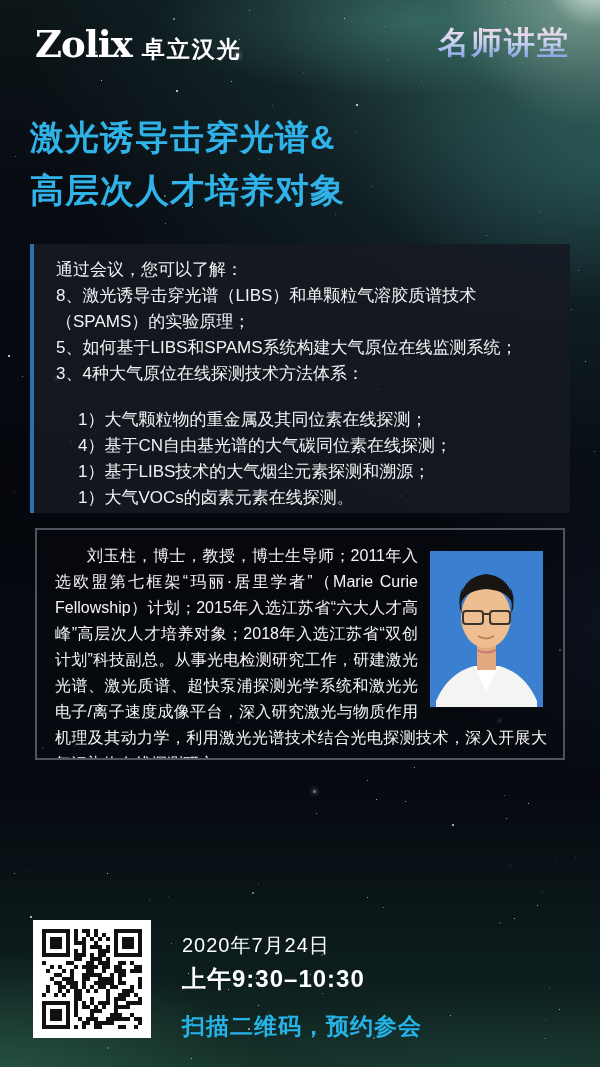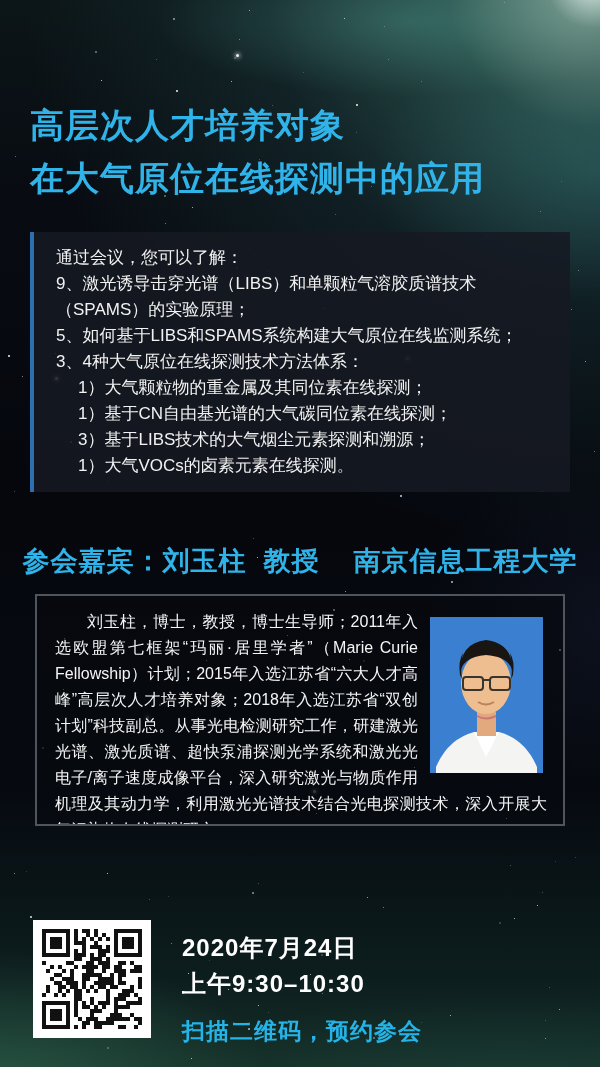--- a/index.html
+++ b/index.html
@@ -30,46 +30,46 @@
     font-size:31px; font-weight:bold; letter-spacing:2px; line-height:1.1;
     background:linear-gradient(180deg,#f6dbe6 0%,#ccd4ef 45%,#7b9ce2 100%);
     -webkit-background-clip:text; background-clip:text; color:transparent;
   }
 
   
   .title{ position:relative; margin:46px 0 0 30px; font-size:34px; font-weight:bold; color:#2fb3e8; line-height:53px; letter-spacing:1px; }
 
   
   .agenda-box{
-    position:relative; margin:27px 30px 0 30px; padding:13px 18px 13px 22px;
+    position:relative; margin:27px 30px 0 30px; padding:13px 18px 2px 22px;
     background:rgba(22,25,34,0.88); border-left:4px solid #2e6fb0;
     font-size:17px; line-height:26px; color:#f2f2f2;
   }
   .agenda-box ul{ list-style:none; }
-  .agenda-sub{ padding-left:22px; }
+  .agenda-sub{ padding-left:22px;margin-top:20px; }
 
   
   .guest-line{ position:relative; margin-top:51px; text-align:center; font-size:27px; font-weight:bold; color:#2fb3e8; letter-spacing:1px; white-space:pre; }
 
   
   .bio-box{
     position:relative; margin:15px 35px 0 35px; height:232px;
     border:2px solid #50545d; background:rgba(8,10,15,0.55);
     padding:13px 16px 10px 18px; overflow:hidden;
   }
   .photo{ float:right; width:113px; height:156px; margin:8px 4px 8px 12px; display:block; background:#3b7fd0; }
   .bio-text{ font-size:16px; line-height:26px; color:#f5f5f5; text-indent:2em; text-align:justify; }
 
   
   .footer{ position:absolute; left:0; top:920px; width:600px; display:flex; align-items:flex-start; }
   .qr-frame{ margin-left:33px; width:118px; height:118px; background:#fff; padding:9px; }
   .qr-frame svg{ display:block; width:100px; height:100px; }
   .meeting{ margin-left:31px; padding-top:3px; }
   .meeting-label{ font-size:19px; font-weight:bold; color:#3d87cb; letter-spacing:1px; }
-  .meeting-date{ margin-top:9px; font-size:24px; font-weight:bold; color:#fff; letter-spacing:1px; }
+  .meeting-date{ margin-top:9px; font-size:20px; font-weight:normal; color:#fff; letter-spacing:1px; }
   .meeting-time{ margin-top:4px; font-size:24px; font-weight:bold; color:#fff; letter-spacing:1px; }
   .meeting-cta{ margin-top:16px; font-size:23px; font-weight:bold; color:#25b4e8; letter-spacing:1px; }
 </style>
 </head>
 <body>
 
 <div class="poster">
 
   <div class="stars">
       <i style="left: 310px; top: 974px; width: 1px; height: 1px; opacity: 0.76;"></i>
@@ -217,43 +217,48 @@
       <i style="left: 321px; top: 954px; width: 2px; height: 2px; opacity: 0.28;"></i>
       <i style="left: 405px; top: 801px; width: 1px; height: 1px; opacity: 0.8;"></i>
       <i style="left: 304px; top: 610px; width: 1px; height: 1px; opacity: 0.67;"></i>
       <i style="left: 206px; top: 660px; width: 1px; height: 1px; opacity: 0.78;"></i>
       <i style="left: 219px; top: 304px; width: 1px; height: 1px; opacity: 0.79;"></i>
       <i style="left: 165px; top: 223px; width: 1px; height: 1px; opacity: 0.58;"></i>
       <i style="left: 272px; top: 105px; width: 1px; height: 1px; opacity: 0.34;"></i>
       <i style="left: 542px; top: 491px; width: 1px; height: 1px; opacity: 0.96;"></i>
     </div>
 
+  <div class="header">
+    <div class="logo">
+      <span class="logo-z">Zolix</span>
+      <span class="logo-cn">卓立汉光</span>
+    </div>
+    <div class="series-badge">名师讲堂</div>
+  </div>
 
   <h1 class="title">
-    <br>
+    <span>激光诱导击穿光谱&amp;</span><br>
     <span>高层次人才培养对象</span><br>
-    <span>在大气原位在线探测中的应用</span>
   </h1>
 
   <div class="agenda-box">
     <div>通过会议，您可以了解：</div>
     <ul>
-      <li>9、激光诱导击穿光谱（LIBS）和单颗粒气溶胶质谱技术（SPAMS）的实验原理；</li>
+      <li>8、激光诱导击穿光谱（LIBS）和单颗粒气溶胶质谱技术（SPAMS）的实验原理；</li>
       <li>5、如何基于LIBS和SPAMS系统构建大气原位在线监测系统；</li>
       <li>3、4种大气原位在线探测技术方法体系：</li>
     </ul>
     <ul class="agenda-sub">
       <li>1）大气颗粒物的重金属及其同位素在线探测；</li>
-      <li>1）基于CN自由基光谱的大气碳同位素在线探测；</li>
-      <li>3）基于LIBS技术的大气烟尘元素探测和溯源；</li>
+      <li>4）基于CN自由基光谱的大气碳同位素在线探测；</li>
+      <li>1）基于LIBS技术的大气烟尘元素探测和溯源；</li>
       <li>1）大气VOCs的卤素元素在线探测。</li>
     </ul>
   </div>
 
-  <div class="guest-line">参会嘉宾：刘玉柱  教授    南京信息工程大学</div>
 
   <div class="bio-box">
     <svg class="photo" viewBox="0 0 113 156" xmlns="http://www.w3.org/2000/svg">
       <rect x="0" y="0" width="113" height="156" fill="#3b7fd0"></rect>
       <path d="M6,156 L6,150 Q18,122 44,115 L69,115 Q95,122 107,150 L107,156 Z" fill="#f4f4f2"></path>
       <path d="M44,115 L56,140 L69,115 Z" fill="#ffffff"></path>
       <rect x="47" y="95" width="19" height="24" fill="#e3a97e"></rect>
       <ellipse cx="56" cy="66" rx="25" ry="31" fill="#eebd90"></ellipse>
       <path d="M30,58 Q29,26 56,23 Q84,26 83,58 Q82,40 56,38 Q31,40 30,58 Z" fill="#181512"></path>
       <path d="M30,58 Q28,44 33,36 Q30,52 32,62 Z" fill="#181512"></path>

